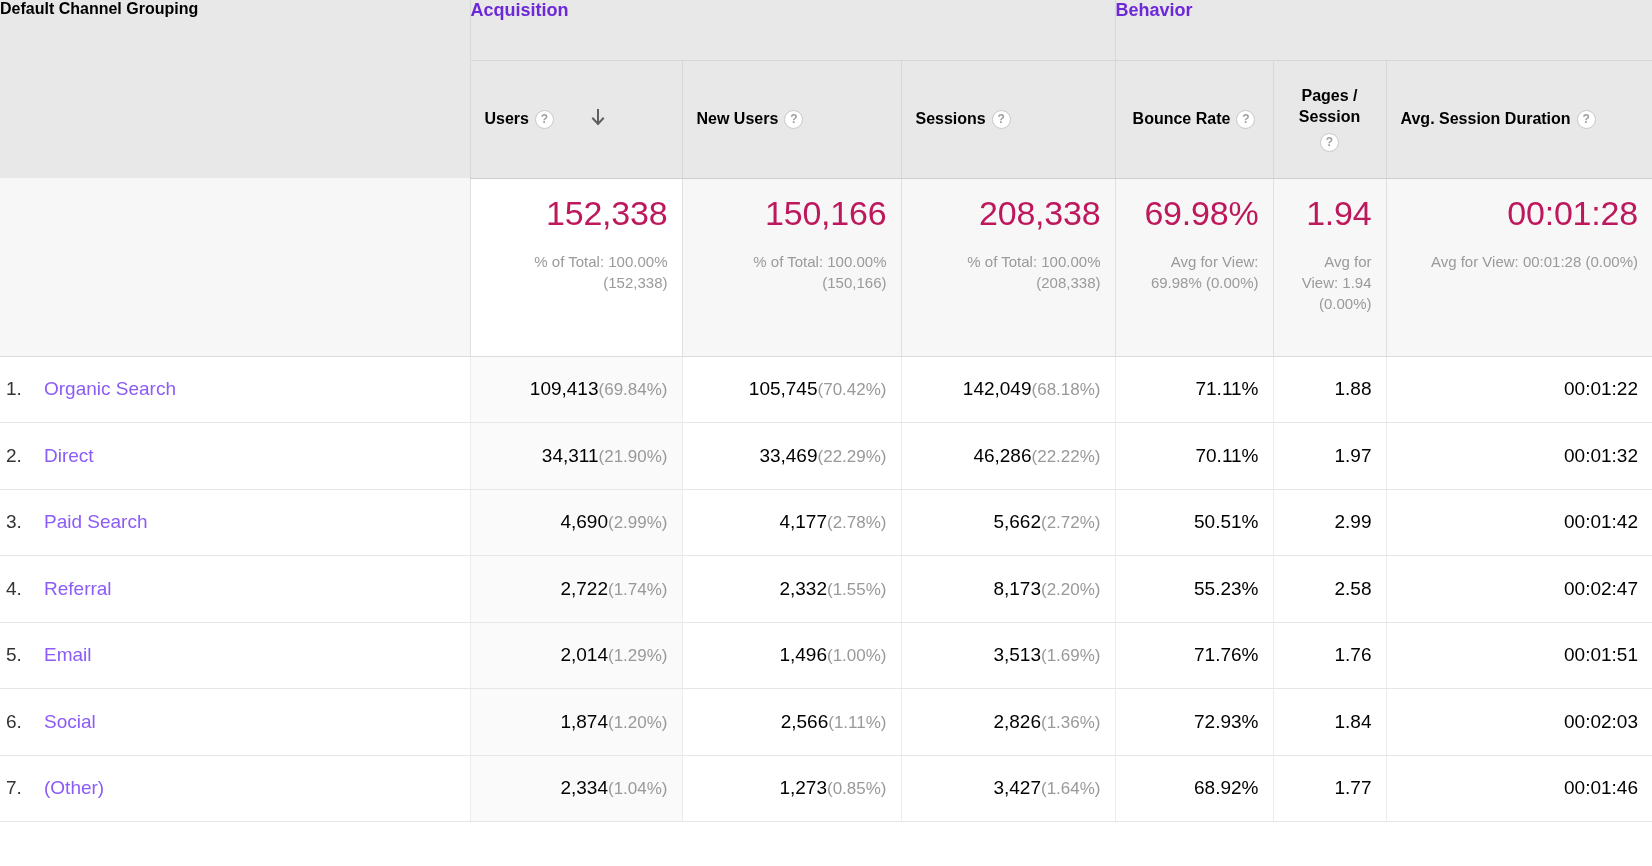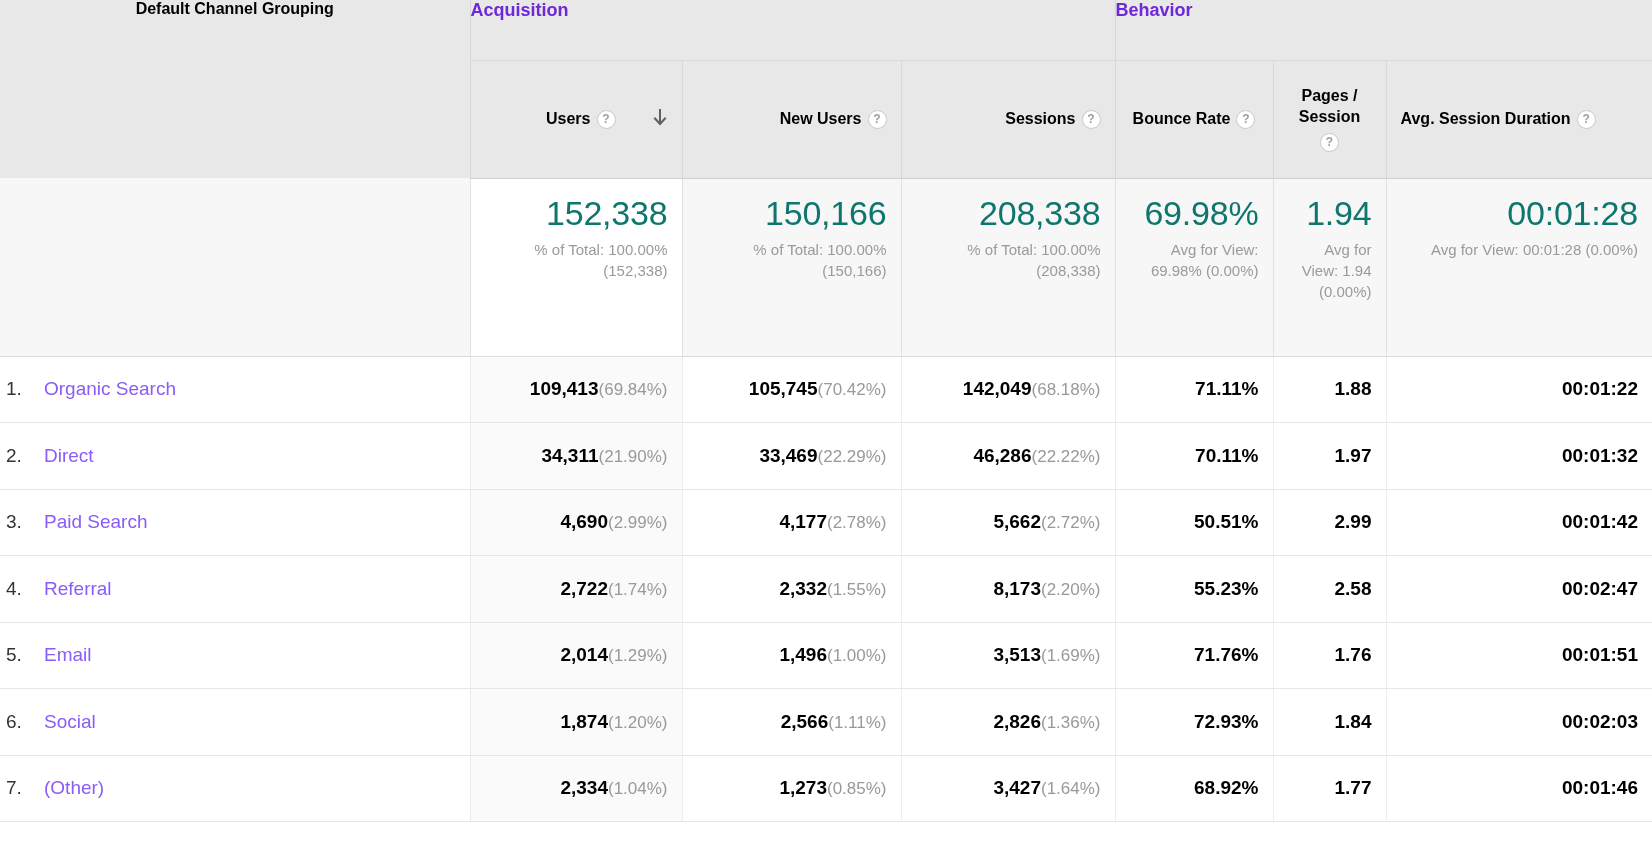--- a/index.html
+++ b/index.html
@@ -49,21 +49,21 @@
     border-bottom: 1px solid #d8d8d8;
     text-align: left;
     vertical-align: top;
   }
   .grp-cell.grp-border-left { border-left: 1px solid #d8d8d8; }
 
   
   .dim-head {
     background: #e8e8e8;
     vertical-align: middle;
-    text-align: center;
+    text-align: left;
     padding: 0 0 0 26px;
     font-size: 16px;
     font-weight: bold;
     color: #000;
     border: none;
   }
 
   
   .met-row th {
     background: #e8e8e8;
@@ -72,21 +72,21 @@
     border-left: 1px solid #d8d8d8;
     border-bottom: 1px solid #cfcfcf;
     font-size: 16px;
     font-weight: bold;
     color: #000;
     padding: 0 14px;
   }
   .met-inner {
     display: flex;
     align-items: center;
-    justify-content: flex-end;
+    justify-content: flex-start;
     flex-wrap: wrap;
     gap: 6px;
     line-height: 1.28;
   }
   .met-inner.wrap-two {
     justify-content: flex-start;
     text-align: left;
   }
   .met-label { white-space: nowrap; }
   .met-label.multi { white-space: normal; }
@@ -133,26 +133,26 @@
   .sum-row td.sum-dim {
     background: #f7f7f7;
     border-left: none;
   }
   .sum-row td.sorted-col {
     background: #ffffff;
   }
   .sum-big {
     font-size: 34px;
     font-weight: 300;
-    color: #0f766e;
+    color: #be185d;
     line-height: 1.06;
     letter-spacing: -0.2px;
   }
   .sum-sub {
-    margin-top: 8px;
+    margin-top: 20px;
     font-size: 15px;
     color: #9a9a9a;
     line-height: 1.42;
     font-weight: normal;
   }
 
   
   .data-row td {
     height: 66.5px;
     border-bottom: 1px solid #e6e6e6;
@@ -188,21 +188,21 @@
     color: #333;
     font-weight: normal;
   }
   .dim-link {
     color: #8b5cf6;
     font-size: 19px;
     text-decoration: none;
     cursor: pointer;
   }
 
-  .val-main { font-weight: bold; }
+  .val-main { font-weight: normal; }
   .val-pct {
     color: #999999;
     font-size: 17px;
     font-weight: normal;
   }
 </style>
 </head>
 <body>
 
 <table class="ga-table">

